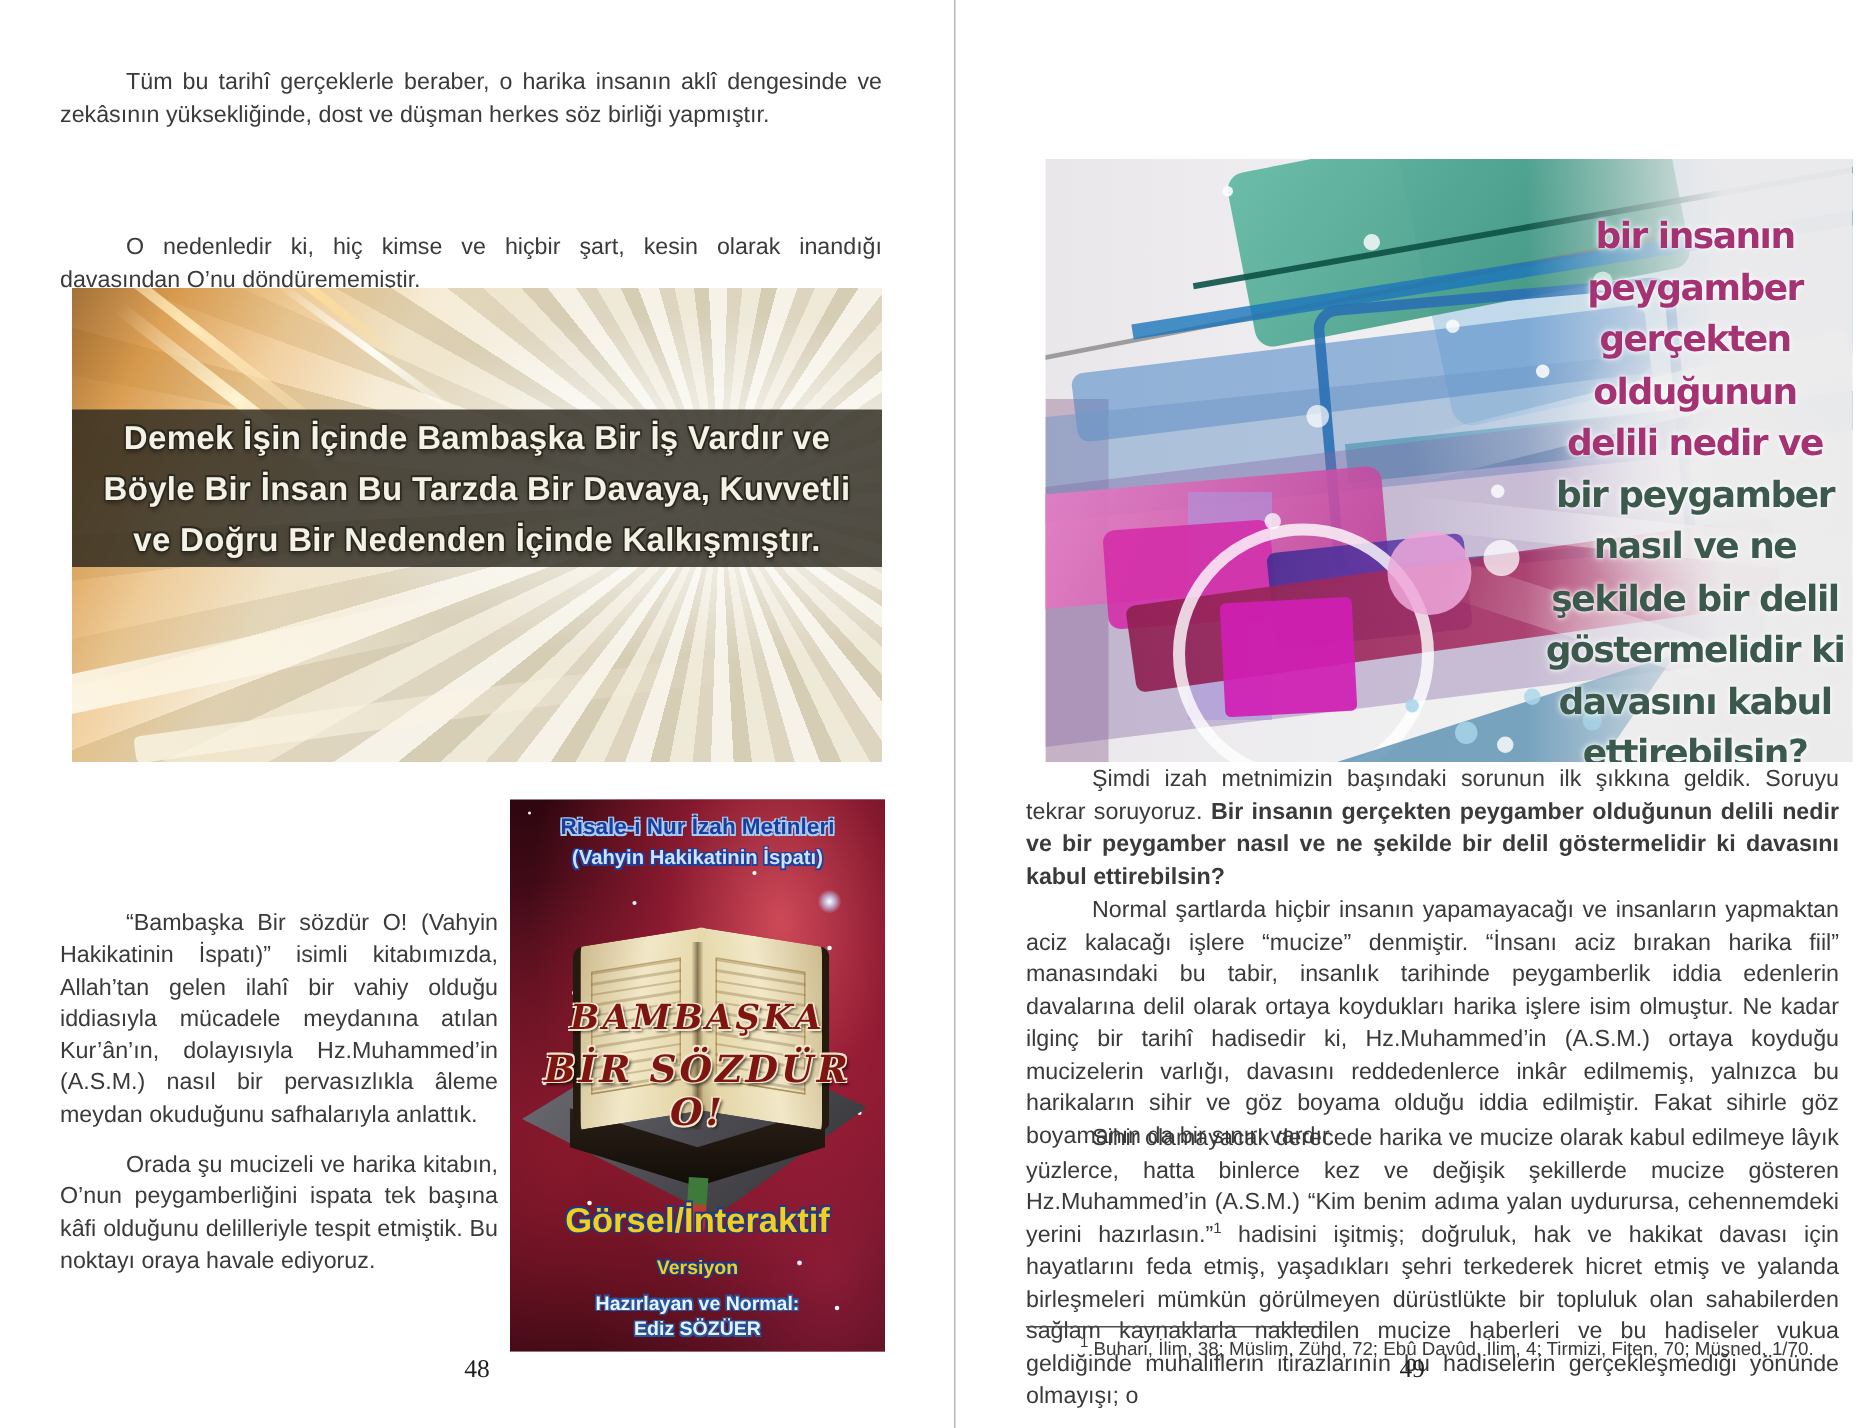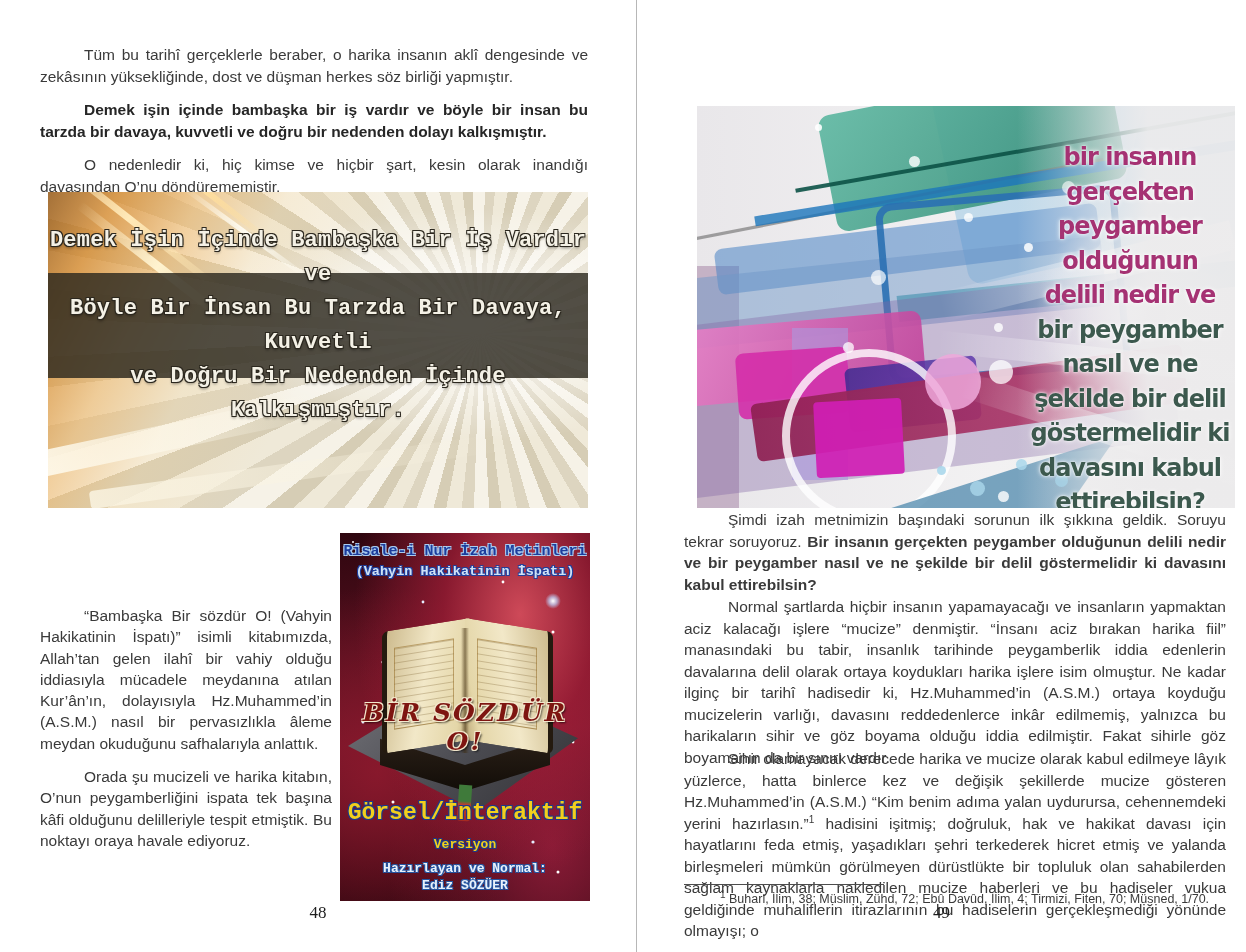--- a/index.html
+++ b/index.html
@@ -13,36 +13,36 @@
   
   #hero{left:48px;top:192px;width:540px;height:316px;overflow:hidden;
     background:
       linear-gradient(118deg, rgba(150,90,25,.85) 0%, rgba(214,140,50,.8) 10%, rgba(238,180,100,.55) 22%, rgba(245,215,160,.25) 34%, rgba(255,255,255,0) 50%),
       radial-gradient(ellipse at 78% 42%, #ffffff 0%, rgba(255,255,255,0) 45%),
       repeating-conic-gradient(from 195deg at 80% 45%, #f6f2e7 0deg 5deg, #ddd5c0 5deg 9deg, #efe9d8 9deg 14deg, #d6cdb5 14deg 18deg);
   }
   .streak{position:absolute;border-radius:4px;}
   #heroband{position:absolute;left:0;top:81px;width:100%;height:105px;
     background:rgba(44,40,31,.82);display:flex;flex-direction:column;justify-content:center;}
-  .caption-line{text-align:center;font-family:Liberation Mono, monospace;font-weight:700;
+  .caption-line{text-align:center;font-family:Liberation Sans, sans-serif;font-weight:700;
     font-size:22px;line-height:34px;color:#f4f1e6;letter-spacing:.2px;
     text-shadow:-1px -1px 0 #2c281f,1px -1px 0 #2c281f,-1px 1px 0 #2c281f,1px 1px 0 #2c281f,0 2px 3px rgba(0,0,0,.45);}
 
   
   #leftcol{left:40px;top:605px;width:292px;}
   #leftcol .para{font-size:15.5px;line-height:21.3px;text-indent:44px;margin:0 0 12px 0;}
 
   
   #cover{left:340px;top:533px;width:250px;height:368px;overflow:hidden;
     background:
       radial-gradient(ellipse at 72% 22%, rgba(220,80,95,.9) 0%, rgba(160,30,55,.75) 30%, rgba(0,0,0,0) 65%),
       radial-gradient(ellipse at 15% 65%, rgba(140,25,45,.9) 0%, rgba(0,0,0,0) 55%),
       radial-gradient(ellipse at 85% 85%, rgba(150,30,60,.85) 0%, rgba(0,0,0,0) 55%),
       linear-gradient(175deg,#2e060f 0%, #57101f 35%, #6b1426 55%, #3a0813 85%, #24050c 100%);}
-  .cover-text{position:absolute;left:0;width:100%;text-align:center;font-family:Liberation Mono, monospace;font-weight:700;}
+  .cover-text{position:absolute;left:0;width:100%;text-align:center;font-family:Liberation Sans, sans-serif;font-weight:700;}
   #cov-series{top:10px;font-size:15px;color:#1c3d9d;
     text-shadow:-1px -1px 0 #a9cdf0,1px -1px 0 #a9cdf0,-1px 1px 0 #a9cdf0,1px 1px 0 #a9cdf0;}
   #cov-sub{top:31px;font-size:13.5px;color:#cfe2f6;
     text-shadow:-1px -1px 0 #1d3f9e,1px -1px 0 #1d3f9e,-1px 1px 0 #1d3f9e,1px 1px 0 #1d3f9e;}
   .cov-title{font-family:"DejaVu Serif",serif;font-style:italic;font-weight:700;color:#7e1511;letter-spacing:2px;
     text-shadow:-1px -1px 0 #f3e8cd,1px -1px 0 #f3e8cd,-1px 1px 0 #f3e8cd,1px 1px 0 #f3e8cd,2px 2px 2px rgba(0,0,0,.6);}
   #cov-title1{top:132px;font-size:23px;}
   #cov-title2{top:165px;font-size:25px;}
   #cov-ed1{top:267px;font-size:23px;color:#f2cf1d;
     text-shadow:-1px -1px 0 #1a3a8c,1px -1px 0 #1a3a8c,-1px 1px 0 #1a3a8c,1px 1px 0 #1a3a8c;}
@@ -72,21 +72,20 @@
   #divider{left:636px;top:0;width:1px;height:952px;background:#b7b7b7;}
 </style>
 </head>
 <body>
 
 <div id="canvas">
 
   <div class="abs" style="left:0;top:0;width:636px;height:952px;">
 
     <div class="abs para" style="left:40px;top:44px;width:548px;">Tüm bu tarihî gerçeklerle beraber, o harika insanın aklî dengesinde ve zekâsının yüksekliğinde, dost ve düşman herkes söz birliği yapmıştır.</div>
-    <div class="abs para bold" style="left:40px;top:99px;width:548px;">Demek işin içinde bambaşka bir iş vardır ve böyle bir insan bu tarzda bir davaya, kuvvetli ve doğru bir nedenden dolayı kalkışmıştır.</div>
     <div class="abs para" style="left:40px;top:154px;width:548px;">O nedenledir ki, hiç kimse ve hiçbir şart, kesin olarak inandığı davasından O’nu döndürememiştir.</div>
 
     <div class="abs" id="hero">
       <div class="streak" style="left:-30px;top:30px;width:240px;height:7px;transform:rotate(38deg);background:linear-gradient(to right,rgba(255,250,230,0),#ffe9b8 45%,rgba(255,250,230,0));"></div>
       <div class="streak" style="left:10px;top:70px;width:200px;height:9px;transform:rotate(38deg);background:linear-gradient(to right,rgba(255,240,200,0),#fff3d0 50%,rgba(255,240,200,0));"></div>
       <div class="streak" style="left:60px;top:-10px;width:180px;height:6px;transform:rotate(38deg);background:linear-gradient(to right,rgba(255,230,180,0),#ffdf9e 50%,rgba(255,230,180,0));"></div>
       <div class="streak" style="left:120px;top:40px;width:160px;height:5px;transform:rotate(36deg);background:linear-gradient(to right,rgba(255,255,255,0),#fffdf4 50%,rgba(255,255,255,0));"></div>
       <div class="streak" style="left:-20px;top:230px;width:300px;height:26px;transform:rotate(-12deg);background:linear-gradient(to right,rgba(255,252,240,.9),rgba(255,252,240,0));"></div>
       <div class="streak" style="left:40px;top:270px;width:420px;height:18px;transform:rotate(-8deg);background:linear-gradient(to right,rgba(250,244,226,.85),rgba(250,244,226,0));"></div>
       <div id="heroband">
@@ -111,20 +110,21 @@
       <div class="abs" style="left:40px;top:200px;width:170px;height:58px;background:linear-gradient(#2c2118,#120d08);clip-path:polygon(0 10%,50% 55%,100% 10%,100% 55%,50% 100%,0 55%);"></div>
       <div class="abs" style="left:42px;top:92px;width:83px;height:122px;transform:skewY(-9deg);background:linear-gradient(100deg,#cdbb8e 0%,#f2e8c8 45%,#e4d6a8 85%,#baa677 100%);border-left:5px solid #241a0f;border-radius:6px 2px 0 6px;"></div>
       <div class="abs" style="left:125px;top:92px;width:83px;height:122px;transform:skewY(9deg);background:linear-gradient(260deg,#cdbb8e 0%,#f2e8c8 45%,#e4d6a8 85%,#baa677 100%);border-right:5px solid #241a0f;border-radius:2px 6px 6px 0;"></div>
       <div class="abs" style="left:54px;top:110px;width:58px;height:80px;transform:skewY(-9deg);border:1px solid rgba(150,110,40,.55);background:repeating-linear-gradient(to bottom,rgba(110,80,30,.28) 0 1.5px,rgba(0,0,0,0) 1.5px 7px);"></div>
       <div class="abs" style="left:137px;top:110px;width:58px;height:80px;transform:skewY(9deg);border:1px solid rgba(150,110,40,.55);background:repeating-linear-gradient(to bottom,rgba(110,80,30,.28) 0 1.5px,rgba(0,0,0,0) 1.5px 7px);"></div>
       <div class="abs" style="left:121px;top:95px;width:8px;height:125px;background:linear-gradient(to right,rgba(60,40,10,0),rgba(60,40,10,.55),rgba(60,40,10,0));"></div>
       <div class="abs" style="left:118px;top:252px;width:13px;height:36px;transform:rotate(4deg);background:linear-gradient(#3f7a3a 0%,#3f7a3a 45%,#c23b2e 55%,#a52a20 100%);border-radius:0 0 3px 3px;"></div>
 
       <div class="cover-text" id="cov-series">Risale-i Nur İzah Metinleri</div>
       <div class="cover-text" id="cov-sub">(Vahyin Hakikatinin İspatı)</div>
+      <div class="cover-text cov-title" id="cov-title1">BAMBAŞKA</div>
       <div class="cover-text cov-title" id="cov-title2">BİR SÖZDÜR O!</div>
       <div class="cover-text" id="cov-ed1">Görsel/İnteraktif</div>
       <div class="cover-text" id="cov-ed2">Versiyon</div>
       <div class="cover-text" id="cov-cr1">Hazırlayan ve Normal:</div>
       <div class="cover-text" id="cov-cr2">Ediz SÖZÜER</div>
     </div>
 
     <div class="abs pagenum" style="left:0;top:903px;width:636px;">48</div>
   </div>
 
@@ -157,22 +157,22 @@
       <div class="shp" style="left:185px;top:330px;width:235px;height:75px;background:rgba(78,136,172,.75);clip-path:polygon(0 100%,100% 0,78% 100%);"></div>
       <div class="shp" style="left:240px;top:150px;width:300px;height:30px;transform:rotate(-14deg);background:linear-gradient(to left,rgba(255,255,255,.95),rgba(255,255,255,0));"></div>
       <div class="shp" style="left:240px;top:240px;width:300px;height:22px;transform:rotate(6deg);background:linear-gradient(to left,rgba(255,255,255,.9),rgba(255,255,255,0));"></div>
       <div class="shp" style="left:260px;top:310px;width:290px;height:26px;transform:rotate(18deg);background:linear-gradient(to left,rgba(255,255,255,.92),rgba(255,255,255,0));"></div>
       <div class="shp" style="left:330px;top:90px;width:230px;height:230px;background:radial-gradient(circle,rgba(255,255,255,.95) 0%,rgba(255,255,255,0) 65%);"></div>
       <div class="shp" style="left:320px;top:0;width:218px;height:402px;background:linear-gradient(to right,rgba(236,235,236,0),rgba(236,235,236,.96) 60%);"></div>
       <div class="shp" style="left:118px;top:18px;width:7px;height:7px;border-radius:50%;background:rgba(255,255,255,.9);box-shadow:96px 34px 0 2px rgba(255,255,255,.8),150px 90px 0 1px rgba(255,255,255,.8),60px 150px 0 4px rgba(255,255,255,.7),210px 120px 0 1px rgba(255,255,255,.85),250px 60px 0 3px rgba(255,255,255,.6),30px 220px 0 2px rgba(255,255,255,.75),180px 200px 0 1px rgba(255,255,255,.8);"></div>
       <div class="shp" style="left:240px;top:360px;width:9px;height:9px;border-radius:50%;background:rgba(170,215,235,.9);box-shadow:36px 18px 0 3px rgba(170,215,235,.8),80px -6px 0 1px rgba(170,215,235,.85),120px 10px 0 2px rgba(170,215,235,.7),62px 26px 0 1px rgba(255,255,255,.8);"></div>
       <div id="q-overlay">
         <div class="q-line q-pink">bir insanın</div>
+        <div class="q-line q-pink">peygamber</div>
         <div class="q-line q-pink">gerçekten</div>
-        <div class="q-line q-pink">peygamber</div>
         <div class="q-line q-pink">olduğunun</div>
         <div class="q-line q-pink">delili nedir ve</div>
         <div class="q-line q-green">bir peygamber</div>
         <div class="q-line q-green">nasıl ve ne</div>
         <div class="q-line q-green">şekilde bir delil</div>
         <div class="q-line q-green">göstermelidir ki</div>
         <div class="q-line q-green">davasını kabul</div>
         <div class="q-line q-green">ettirebilsin?</div>
       </div>
     </div>

